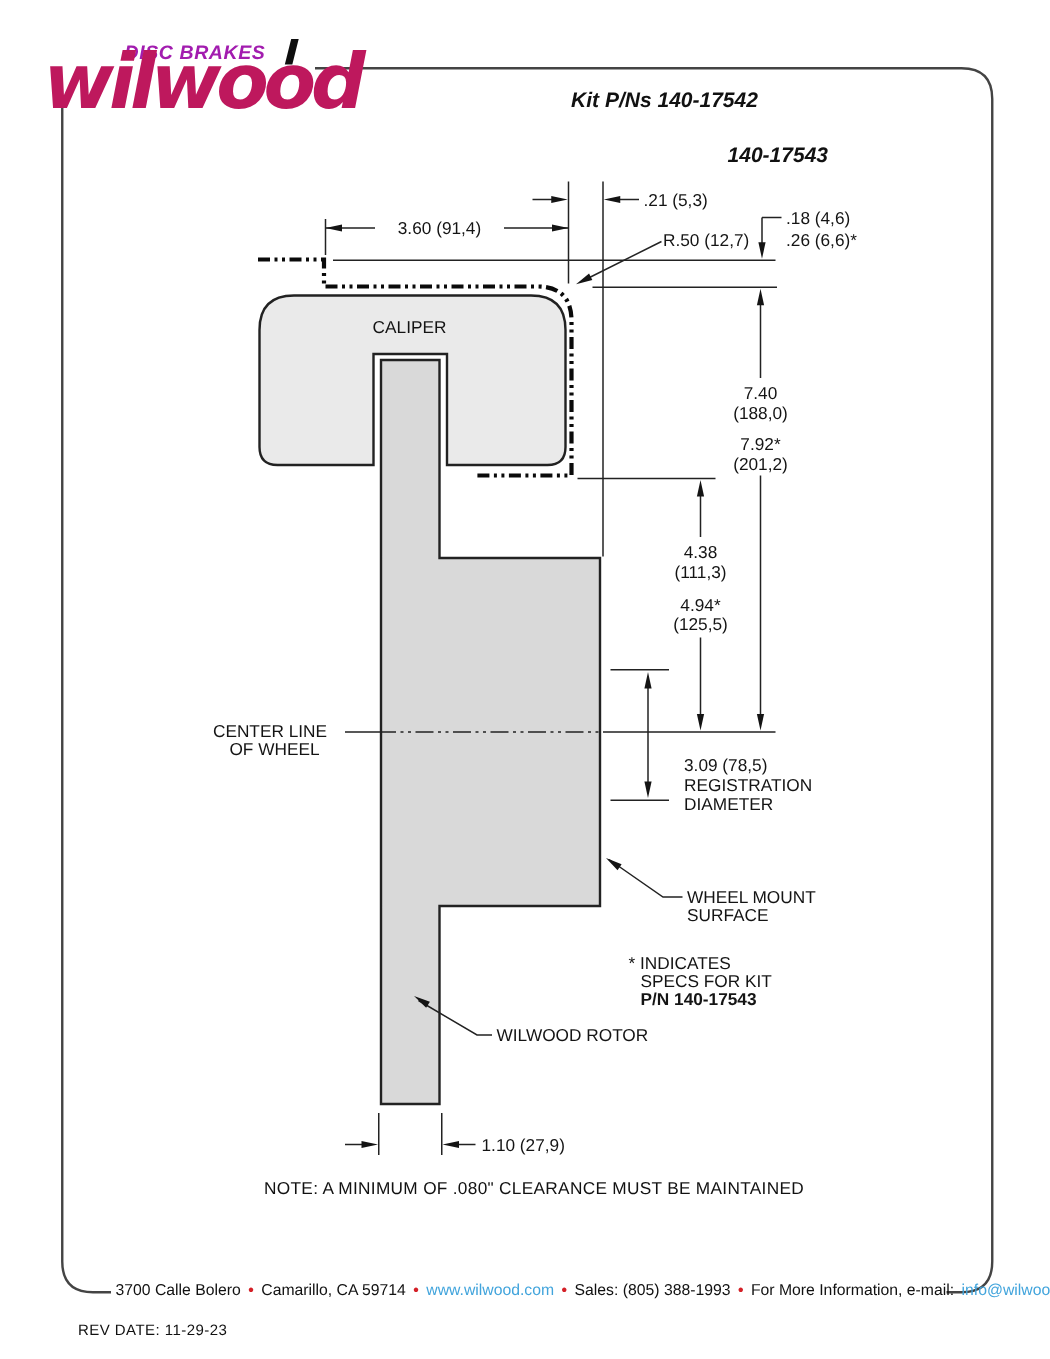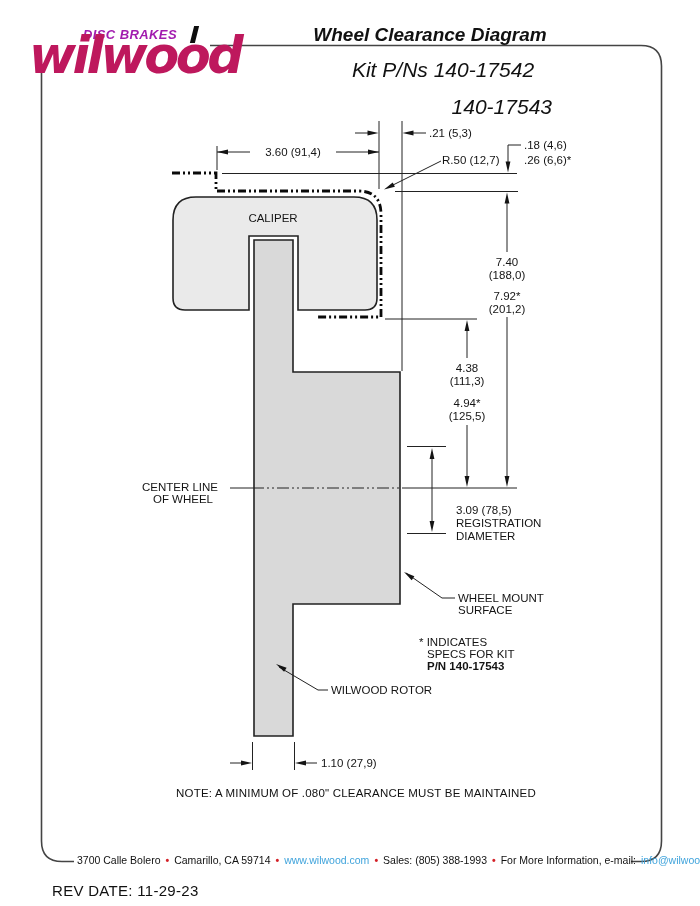--- a/index.html
+++ b/index.html
@@ -7,31 +7,31 @@
         font-family:"Liberation Sans",sans-serif;color:#111;}
   svg{position:absolute;left:0;top:0;}
   .abs{position:absolute;white-space:nowrap;}
   .center{transform:translateX(-50%);}
   
   .brand-sub{font-size:13px;font-weight:bold;font-style:italic;letter-spacing:.4px;color:#a21caf;}
   .brand-bar{position:absolute;background:#0e0e0e;transform:skewX(-14deg);}
   .brand-script{font-family:"DejaVu Sans",sans-serif;font-weight:bold;font-style:italic;
                 font-size:51px;letter-spacing:-3.5px;color:#be185d;line-height:1;}
   .doc-title{font-size:19px;font-weight:bold;font-style:italic;}
-  .kit{font-size:21px;font-weight:normal;font-style:italic;}
+  .kit{font-size:14px;font-weight:bold;font-style:italic;}
   
   .dtext{font-family:"Liberation Sans",sans-serif;font-size:11.5px;fill:#141414;}
   .bold{font-weight:bold;}
   .mid{text-anchor:middle;} .end{text-anchor:end;}
   
   .note{font-size:11.5px;text-align:center;line-height:15px;letter-spacing:.2px;}
   .footer-row{display:flex;align-items:center;gap:5px;font-size:10.5px;}
   .bullet{color:#d42027;font-weight:bold;}
   .link{color:#41a4dc;text-decoration:none;cursor:pointer;}
-  .rev{font-size:15px;letter-spacing:.3px;}
+  .rev{font-size:10px;letter-spacing:.3px;}
 </style>
 </head>
 <body>
 
 <div id="page">
 
   <svg width="700" height="906" viewBox="0 0 700 906">
 
     <g stroke="#444" stroke-width="1.6" fill="none">
       <path d="M 210 45.5 H 641 Q 661.5 45.5 661.5 66 V 841 Q 661.5 861.5 641 861.5 H 631"></path>
@@ -113,21 +113,20 @@
     <text class="dtext" x="331" y="694">WILWOOD ROTOR</text>
     <text class="dtext" x="321" y="767">1.10 (27,9)</text>
   </svg>
 
   <div class="abs" style="left:28px;top:13px;width:185px;height:60px;">
     <span class="abs brand-sub" style="left:55px;top:14px;">DISC BRAKES</span>
     <span class="brand-bar" style="left:164px;top:13px;width:5px;height:17px;"></span>
     <span class="abs brand-script" style="left:1px;top:17px;">wilwood</span>
   </div>
 
-  <div class="abs doc-title center" style="left:430px;top:24px;">Wheel Clearance Diagram</div>
   <div class="abs kit center" style="left:443px;top:58px;">Kit P/Ns 140-17542</div>
   <div class="abs kit" style="right:148px;top:95px;">140-17543</div>
 
   <div class="abs note center" style="left:356px;top:786px;">
     <div>NOTE: A MINIMUM OF .080" CLEARANCE MUST BE MAINTAINED</div>
   </div>
 
   <div class="abs footer-row" style="left:77px;top:854px;">
     <span>3700 Calle Bolero</span>
     <span class="bullet">•</span>

